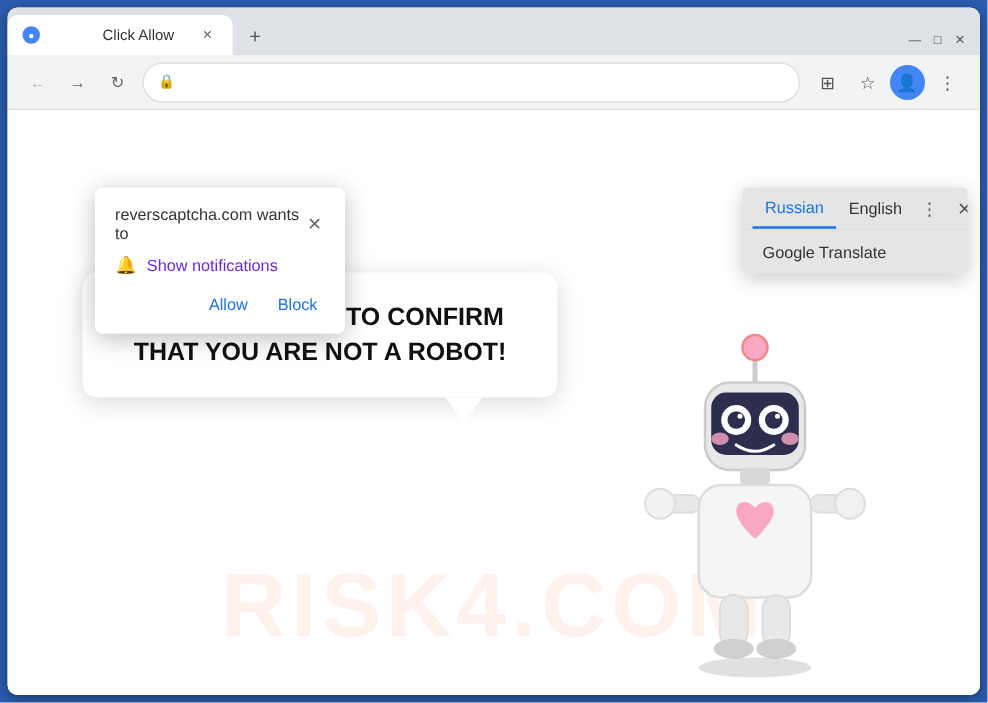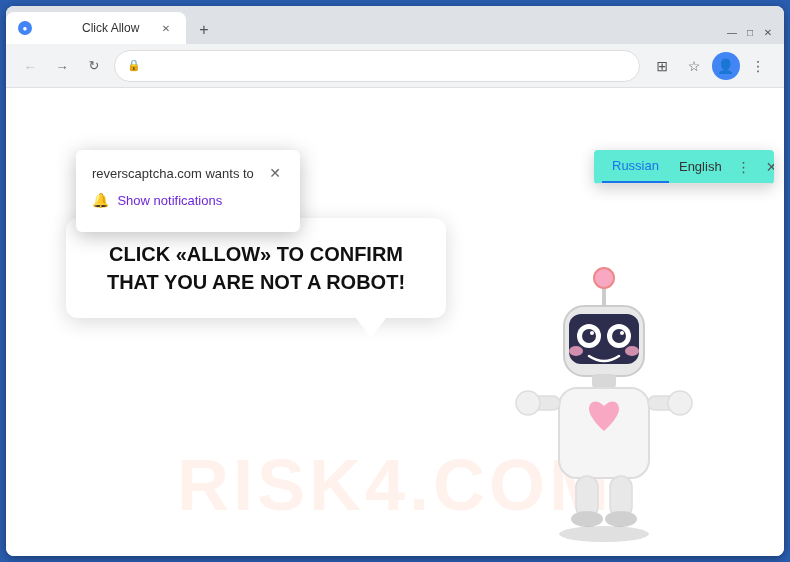--- a/index.html
+++ b/index.html
@@ -249,21 +249,21 @@
 
     
     .notification-popup {
       position: absolute;
       top: 62px;
       left: 70px;
       background: #fff;
       border-radius: 6px;
       box-shadow: 0 4px 20px rgba(0,0,0,0.25);
       padding: 14px 16px 12px 16px;
-      width: 224px;
+      width: 200px;
       z-index: 10;
     }
     .popup-header {
       display: flex;
       align-items: center;
       justify-content: space-between;
       margin-bottom: 10px;
     }
     .popup-title {
       font-size: 13px;
@@ -318,21 +318,21 @@
       padding: 4px 6px;
       border-radius: 4px;
       font-weight: 500;
     }
 
     
     .translate-dropdown {
       position: absolute;
       top: 62px;
       right: 10px;
-      background: #5eead4;
+      background: #e5e5e5;
       border-radius: 4px;
       box-shadow: 0 4px 16px rgba(0,0,0,0.2);
       width: 180px;
       z-index: 10;
       overflow: hidden;
     }
     .translate-tabs {
       display: flex;
       align-items: center;
       border-bottom: 1px solid #e0e0e0;
@@ -413,20 +413,24 @@
 
     <div class="notification-popup">
       <div class="popup-header">
         <span class="popup-title">reverscaptcha.com wants to</span>
         <div class="popup-close">✕</div>
       </div>
       <div class="popup-notification-row">
         <span class="bell-icon">🔔</span>
         <span class="notification-label">Show notifications</span>
       </div>
+      <div class="popup-buttons">
+        <button class="btn-allow">Allow</button>
+        <button class="btn-block">Block</button>
+      </div>
     </div>
 
     <div class="speech-bubble">
       <div class="bubble-text">CLICK «ALLOW» TO CONFIRM THAT YOU ARE NOT A ROBOT!</div>
     </div>
 
     <div class="robot-container">
       <svg viewBox="0 0 200 300" xmlns="http://www.w3.org/2000/svg" width="200" height="300">
 
         <line x1="100" y1="30" x2="100" y2="50" stroke="#ccc" stroke-width="4"></line>
@@ -475,16 +479,17 @@
 
     <div class="translate-dropdown">
       <div class="translate-tabs">
         <div class="translate-tab active">Russian</div>
         <div class="translate-tab">English</div>
         <div class="translate-actions">
           <div class="translate-action-btn">⋮</div>
           <div class="translate-action-btn">✕</div>
         </div>
       </div>
+      <div class="translate-option">Google Translate</div>
     </div>
 
   </div>
 </div>
 
 </body></html>

